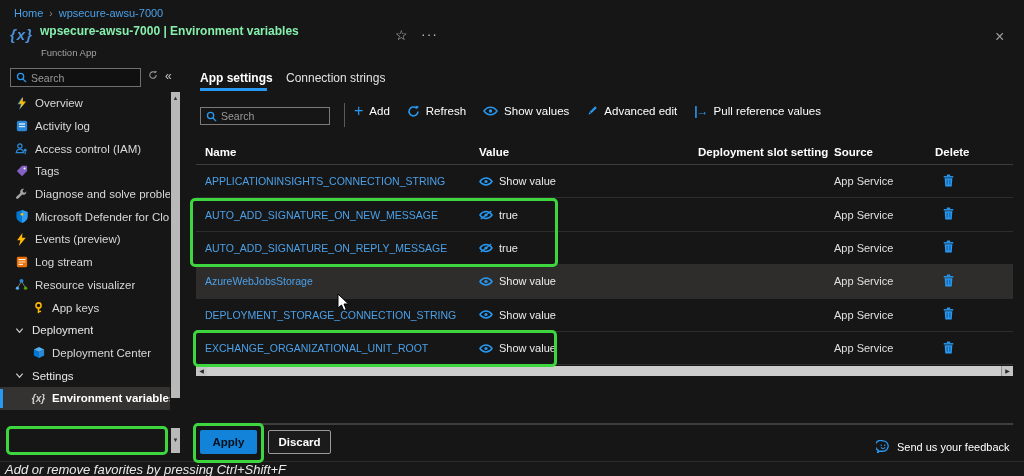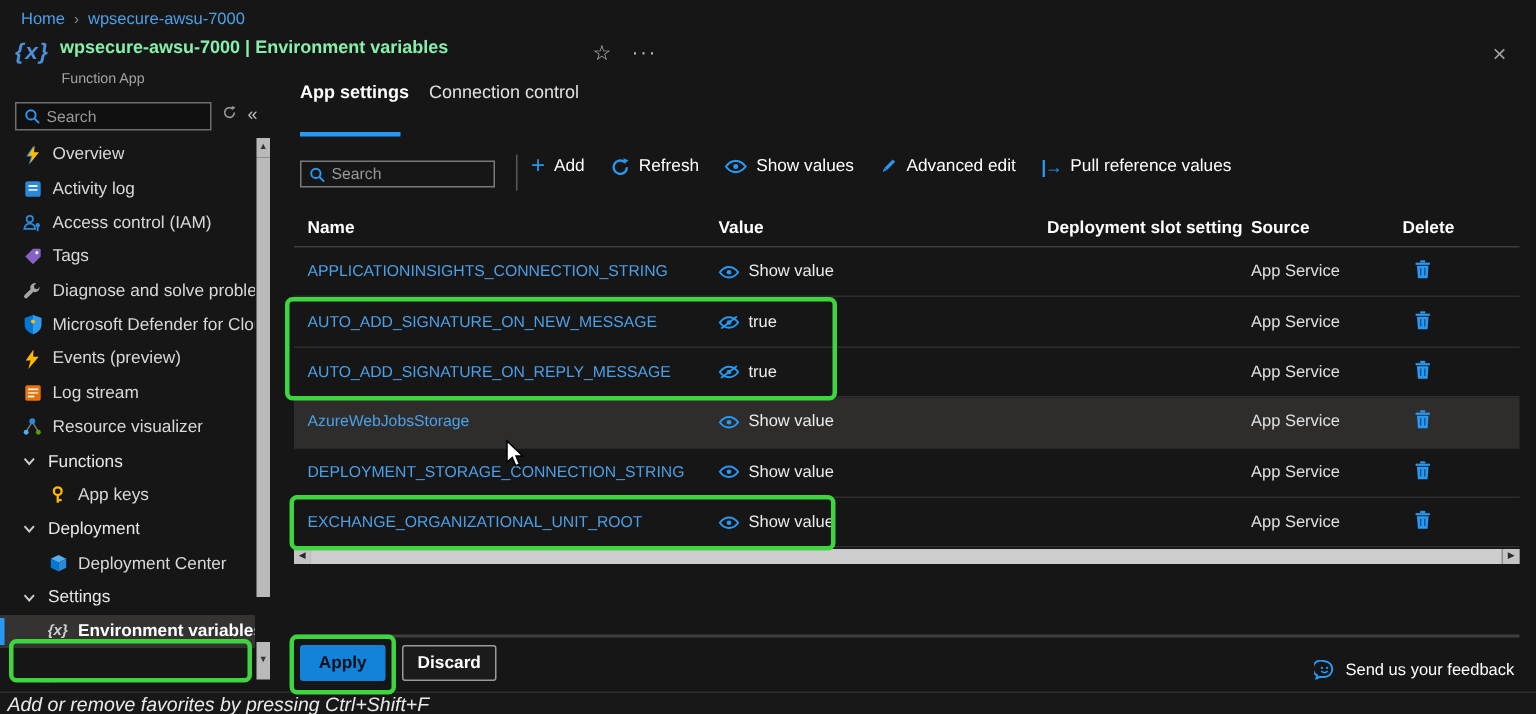--- a/index.html
+++ b/index.html
@@ -45,21 +45,21 @@
   .braces { font-style:italic; font-weight:bold; font-size:10px; color:#cfcfcf; }
   
   .sb-scroll-up { position:absolute; left:171px; top:92px; width:9px; height:13px; background:#b9b9b9;
     font-size:6px; color:#333; text-align:center; line-height:13px; cursor:pointer; }
   .sb-scroll-thumb { position:absolute; left:171px; top:105px; width:9px; height:293px; background:#b9b9b9; cursor:pointer; }
   .sb-scroll-down { position:absolute; left:171px; top:428px; width:9px; height:25px; background:#b9b9b9;
     font-size:6px; color:#333; text-align:center; line-height:25px; cursor:pointer; }
   .sb-dots { position:absolute; left:27px; top:449px; color:#4ba0e8; font-size:10px;
     font-weight:bold; letter-spacing:1px; }
   
-  .tab { position:absolute; top:54px; font-size:12px; cursor:pointer;text-align:right; }
+  .tab { position:absolute; top:71px; font-size:12px; cursor:pointer;text-align:right; }
   .tab.active { font-weight:bold; color:#fff; }
   .tab.inactive { color:#e2e2e2; }
   .tab-underline { position:absolute; left:200px; top:88px; width:67px; height:2.5px; background:#2899f2; }
   .tb-search-box { position:absolute; left:200px; top:107px; width:130px; height:18px;
     background:transparent; border:1px solid #7a7a7a; display:flex; align-items:center; padding:0 5px; }
   .tb-search-box input { background:transparent; border:0; outline:0; color:#bbb;
     font-size:10.5px; width:100%; font-family:inherit; }
   .tb-search-box input::placeholder { color:#9a9a9a; }
   .tb-divider { position:absolute; left:344px; top:103px; width:1px; height:24px; background:#5a5a5a; }
   .toolbar { position:absolute; left:354px; top:104px; display:flex; align-items:center; gap:17px; }
@@ -227,28 +227,20 @@
           <svg width="13" height="13" viewBox="0 0 16 16">
             <line x1="8" y1="4" x2="3" y2="12" stroke="#7a7a7a" stroke-width="1.2"></line>
             <line x1="8" y1="4" x2="13" y2="12" stroke="#7a7a7a" stroke-width="1.2"></line>
             <circle cx="8" cy="3.5" r="2.4" fill="#2b88d8"></circle>
             <circle cx="3" cy="12.5" r="2" fill="#50b0f0"></circle>
             <circle cx="13" cy="12.5" r="2" fill="#57a300"></circle>
           </svg>
         </span>
       <span class="lbl">Resource visualizer</span>
     </li>
-    <li class="sb-item section">
-      <span class="ic">
-          <svg width="9" height="9" viewBox="0 0 10 10">
-            <polyline points="1.5,3 5,7 8.5,3" fill="none" stroke="#cfcfcf" stroke-width="1.4"></polyline>
-          </svg>
-        </span>
-      <span class="lbl">Functions</span>
-    </li>
     <li class="sb-item sub">
       <span class="ic">
           <svg width="11" height="12" viewBox="0 0 12 14">
             <circle cx="6" cy="4" r="3" fill="none" stroke="#ffb900" stroke-width="1.8"></circle>
             <line x1="6" y1="7" x2="6" y2="13" stroke="#ffb900" stroke-width="1.8"></line>
             <line x1="6" y1="11" x2="9" y2="11" stroke="#ffb900" stroke-width="1.6"></line>
           </svg>
         </span>
       <span class="lbl">App keys</span>
     </li>
@@ -283,21 +275,21 @@
       <span class="lbl">Environment variables</span>
     </li>
   </ul>
 
   <div class="sb-scroll-up">▲</div>
   <div class="sb-scroll-thumb"></div>
   <div class="sb-scroll-down">▼</div>
   <div class="sb-dots">···</div>
 
   <div class="tab active" style="left:200px;">App settings</div>
-  <div class="tab inactive" style="left:286px;">Connection control</div>
+  <div class="tab inactive" style="left:286px;">Connection strings</div>
   <div class="tab-underline"></div>
 
   <div class="tb-search-box">
     <span style="display:inline-flex;margin-right:4px;">
       <svg width="11" height="11" viewBox="0 0 12 12">
           <circle cx="5" cy="5" r="3.4" fill="none" stroke="#2899f2" stroke-width="1.4"></circle>
           <line x1="7.6" y1="7.6" x2="11" y2="11" stroke="#2899f2" stroke-width="1.4"></line>
         </svg>
     </span>
     <input placeholder="Search" style="">

